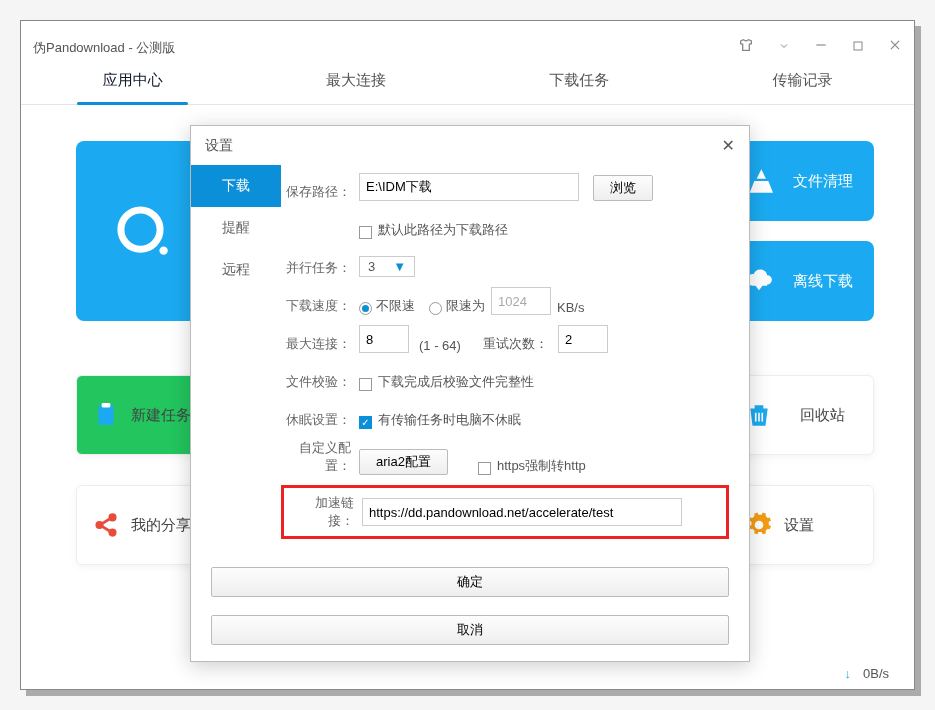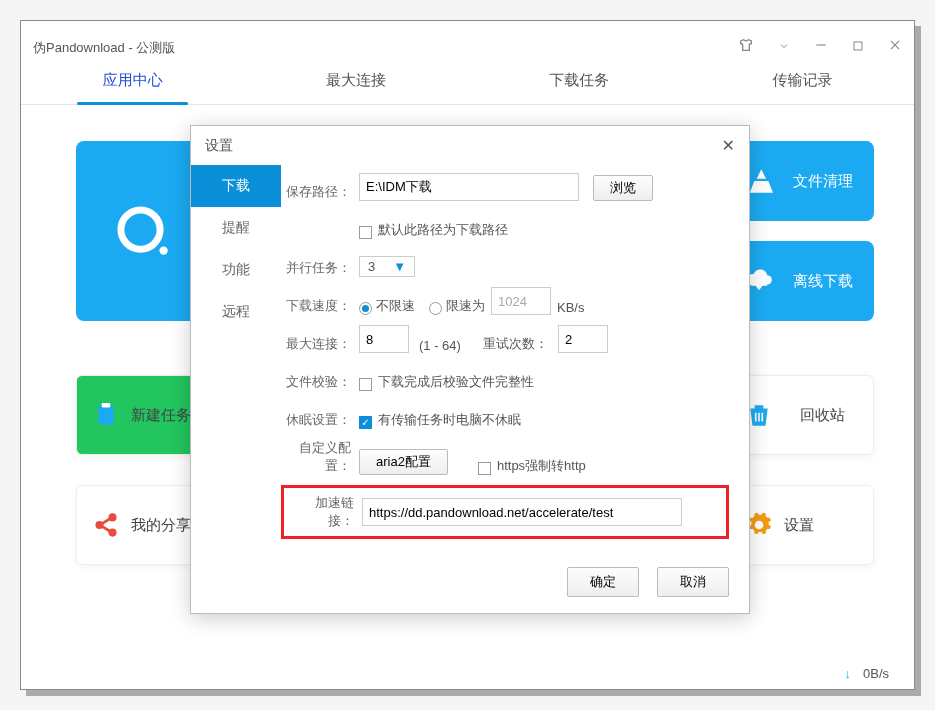--- a/index.html
+++ b/index.html
@@ -4,21 +4,21 @@
 <style>
 * { box-sizing: border-box; margin: 0; padding: 0; font-family: "Microsoft YaHei", sans-serif; }
 body { background: #f5f5f5; width: 935px; height: 710px; position: relative; }
 .window { position: absolute; left: 20px; top: 20px; width: 895px; height: 670px; background: #fff; border: 1px solid #888; box-shadow: 6px 6px 0 rgba(0,0,0,0.3); }
 .titlebar { display: flex; align-items: flex-end; height: 36px; padding: 0 12px; color: #555; }
 .titlebar .title { flex: 1; font-size: 13px; }
 .titlebar .controls { display: flex; gap: 24px; align-items: center; color: #666; }
 .titlebar .controls span { cursor: pointer; }
 .tabs { display: flex; border-bottom: 1px solid #e5e5e5; }
 .tab { flex: 1; text-align: center; padding: 14px 0; color: #555; font-size: 15px; cursor: pointer; position: relative; }
-.tab.active { color: #1d4ed8; }
+.tab.active { color: #0f172a; }
 .tab.active::after { content: ""; position: absolute; left: 25%; right: 25%; bottom: -1px; height: 3px; background: #0b8fd8; border-radius: 2px; }
 .content { padding: 30px 40px; position: relative; height: 560px; }
 .big-tile { position: absolute; left: 55px; top: 36px; width: 135px; height: 180px; background: #1baaf1; border-radius: 8px; display: flex; align-items: center; justify-content: center; }
 .big-tile svg { width: 70px; height: 70px; }
 .right-tiles { position: absolute; right: 40px; top: 36px; width: 150px; }
 .right-tile { height: 80px; background: #1baaf1; border-radius: 8px; margin-bottom: 20px; display: flex; align-items: center; justify-content: center; color: #fff; font-size: 15px; gap: 20px; cursor: pointer; }
 .statusbar { position: absolute; bottom: 8px; right: 25px; color: #555; font-size: 13px; display: flex; align-items: center; gap: 12px; }
 .statusbar .arrow { color: #1baaf1; }
 
 .dialog { position: absolute; left: 190px; top: 125px; width: 560px; background: #fff; border: 1px solid #bbb; box-shadow: 0 4px 20px rgba(0,0,0,0.2); }
@@ -35,21 +35,21 @@
 .form-input.narrow { width: 50px; }
 .btn { border: 1px solid #bbb; background: linear-gradient(#fdfdfd,#eee); padding: 3px 16px; font-size: 13px; cursor: pointer; border-radius: 2px; }
 .btn.primary { padding: 5px 22px; }
 .select { border: 1px solid #ccc; padding: 2px 8px; width: 56px; display: inline-flex; align-items: center; justify-content: space-between; }
 .radio { width: 13px; height: 13px; border-radius: 50%; border: 1px solid #999; display: inline-flex; align-items: center; justify-content: center; }
 .radio.checked::after { content: ""; width: 7px; height: 7px; background: #0b8fd8; border-radius: 50%; }
 .checkbox { width: 13px; height: 13px; border: 1px solid #999; display: inline-flex; align-items: center; justify-content: center; margin-right: 6px; }
 .checkbox.checked { background: #0b8fd8; border-color: #0b8fd8; }
 .checkbox.checked::after { content: "✓"; color: #fff; font-size: 10px; line-height: 1; }
 .red-box { border: 3px solid #e22; padding: 6px 8px; margin-top: 4px; display: flex; align-items: center; }
-.dialog-footer { display: flex; justify-content: flex-end; gap: 18px; padding: 12px 20px 16px; }
+.dialog-footer { display: flex; justify-content: flex-end; gap: 18px; padding: 12px 20px 16px; flex-direction: column; }
 </style>
 </head>
 <body>
 
 <div class="window">
   <div class="titlebar">
     <span class="title">伪Pandownload - 公测版</span>
     <div class="controls">
       <span><svg width="16" height="16" viewBox="0 0 24 24" fill="none" stroke="#888" stroke-width="2">
             <path d="M4 6l4-2 4 2 4-2 4 2v4l-3 1v9H7v-9L4 10z"></path>
@@ -138,21 +138,20 @@
 
 <div class="dialog">
   <div class="dialog-title">
     <span>设置</span>
     <span style="cursor:pointer;font-size:16px">✕</span>
   </div>
   <div class="dialog-body">
     <div class="dialog-sidebar">
       <div class="dialog-side-item active">下载</div>
       <div class="dialog-side-item">提醒</div>
-      <div class="dialog-side-item">功能</div>
       <div class="dialog-side-item">远程</div>
     </div>
 
     <div class="dialog-form">
       <div class="form-row">
         <span class="form-label">保存路径：</span>
         <input class="form-input wide" value="E:\IDM下载" style="">
         <span style="width:14px"></span>
         <button class="btn">浏览</button>
       </div>

